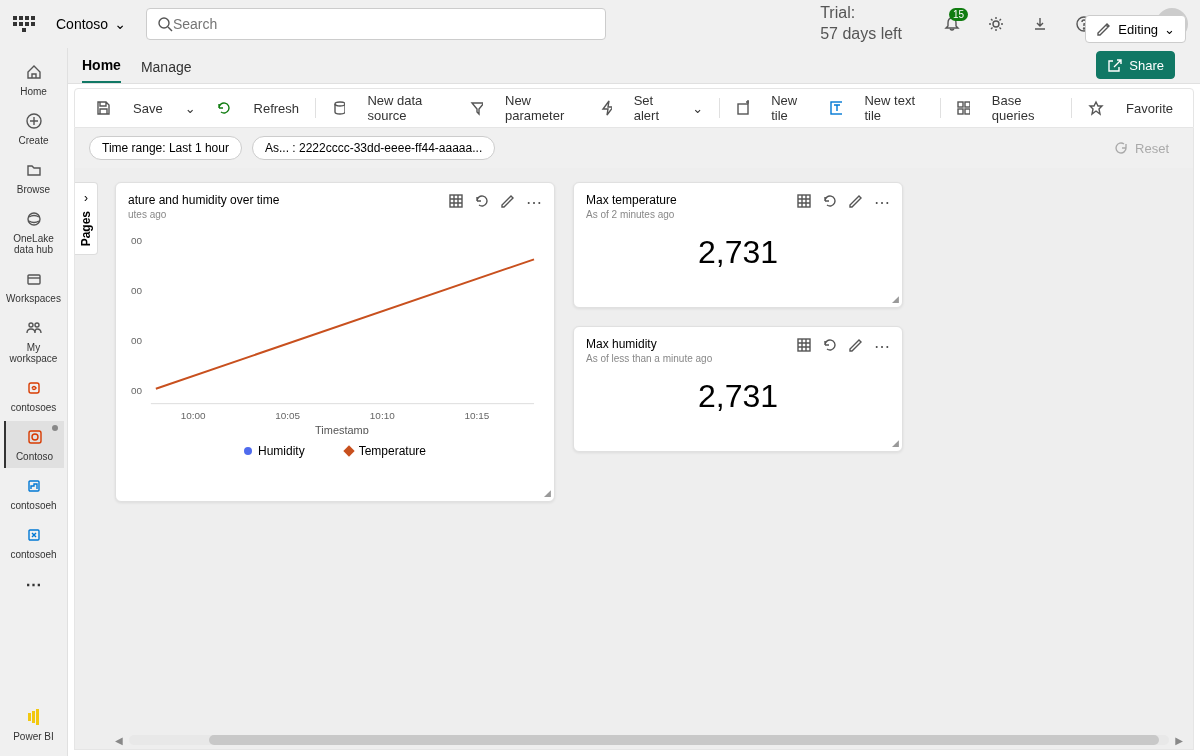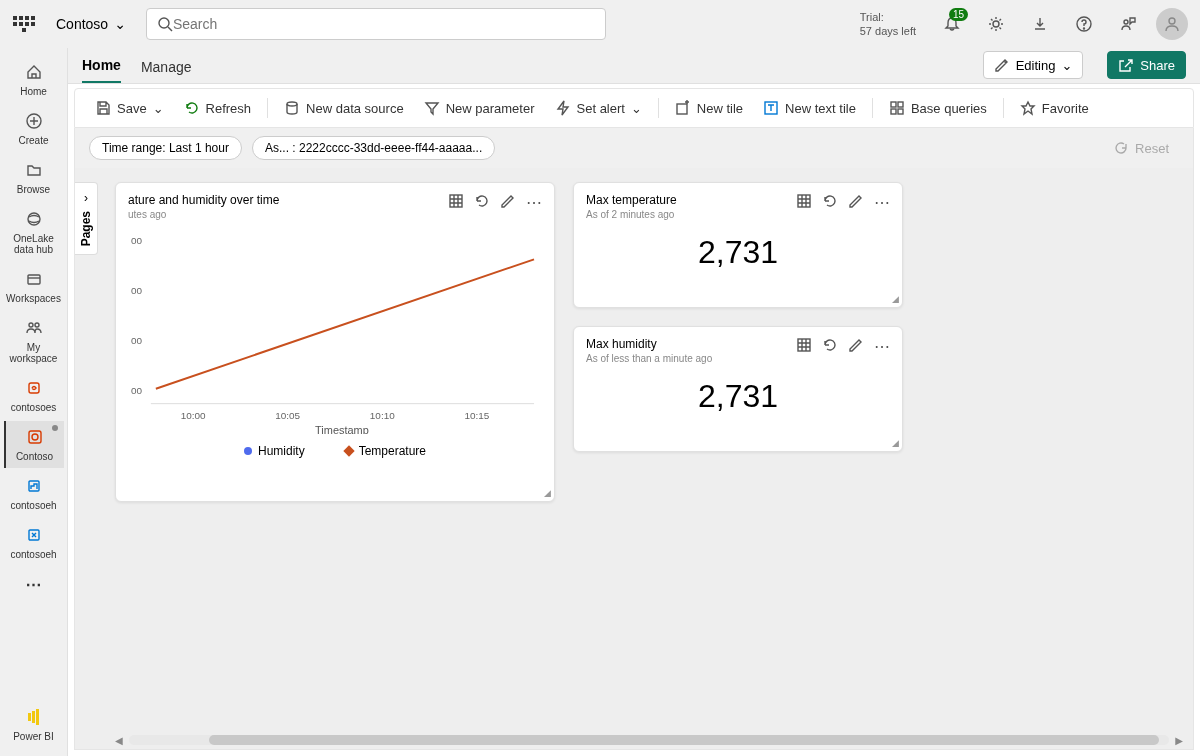--- a/index.html
+++ b/index.html
@@ -6,45 +6,45 @@
 body { width: 1200px; height: 756px; background: #f0f0f0; overflow: hidden; position: relative; }
 
 
 .topbar { height: 48px; background: #f0f0f0; display: flex; align-items: center; padding: 0 12px; gap: 12px; }
 .app-launcher { width: 24px; height: 24px; display: flex; flex-wrap: wrap; gap: 2px; cursor: pointer; align-content: center; justify-content: center; }
 .app-launcher span { width: 4px; height: 4px; background: #333; }
 .workspace-sel { display: flex; align-items: center; gap: 6px; font-size: 14px; cursor: pointer; padding: 4px 8px; }
 .searchbox { flex: 0 0 460px; height: 32px; background: #fff; border: 1px solid #ccc; border-radius: 4px; display: flex; align-items: center; padding: 0 10px; }
 .searchbox input { border: none; outline: none; flex: 1; font-size: 14px; }
 .topbar-spacer { flex: 1; }
-.trial { font-size: 11px; color: #555; line-height: 1.3; text-align: left; margin-right: 8px;}
+.trial { font-size: 16px; color: #555; line-height: 1.3; text-align: left; margin-right: 22px;}
 .topbar-icon { width: 32px; height: 32px; display: flex; align-items: center; justify-content: center; cursor: pointer; position: relative; }
 .badge { position: absolute; top: 0px; right: 0px; background: #107c10; color: #fff; font-size: 10px; border-radius: 8px; padding: 1px 4px; }
 .avatar { width: 32px; height: 32px; border-radius: 50%; background: #ccc; display: flex; align-items: center; justify-content: center; }
 
 
 .leftrail { position: absolute; left: 0; top: 48px; bottom: 0; width: 68px; background: #f0f0f0; display: flex; flex-direction: column; align-items: center; padding-top: 8px; gap: 2px; border-right: 1px solid #e0e0e0; }
 .rail-item { width: 60px; display: flex; flex-direction: column; align-items: center; padding: 6px 0; cursor: pointer; font-size: 10px; color: #333; gap: 4px; position: relative;}
 .rail-item .ricon { width: 20px; height: 20px; display:flex; align-items:center; justify-content:center;}
 .rail-item.selected { background: #e0e0e0; border-left: 2px solid #333;}
 .rail-item .dot { position:absolute; top:4px; right:6px; width:6px; height:6px; background:#888; border-radius:50%;}
 .rail-bottom { margin-top: auto; margin-bottom: 8px;}
 .pbi-bar {display:inline-block; background:#f2c811; margin-right:1px;}
 
 
 .main { position: absolute; left: 68px; top: 48px; right: 0; bottom: 0; background: #fff; display:flex; flex-direction:column;}
 .tabs { height: 36px; display: flex; align-items: flex-end; gap: 20px; padding: 0 14px; border-bottom: 1px solid #e0e0e0; background:#f0f0f0;}
 .tab { font-size: 14px; padding: 8px 0; cursor: pointer; color:#333;}
 .tab.active { border-bottom: 2px solid #117865; color:#000; font-weight:600;}
-.tabs-right { margin-left: auto; display:flex; gap:24px; align-items:center; padding-bottom:4px;}
+.tabs-right { margin-left: auto; display:flex; gap:8px; align-items:center; padding-bottom:4px;flex-direction:column;}
 .btn { display:flex; align-items:center; gap:6px; padding: 5px 10px; font-size:13px; border:1px solid #ccc; border-radius:4px; background:#fff; cursor:pointer;}
 .btn.share { background:#117865; color:#fff; border-color:#117865;}
 
 .toolbar { height: 40px; display:flex; align-items:center; gap:4px; padding: 0 12px; border-bottom:1px solid #e0e0e0; background:#fff; margin: 4px 6px 0 6px; border:1px solid #e5e5e5; border-radius: 4px 4px 0 0;}
-.tool { display:flex; align-items:center; gap:6px; padding:4px 8px; font-size:13px; cursor:pointer; color:#333;justify-content:flex-end;}
+.tool { display:flex; align-items:center; gap:22px; padding:4px 8px; font-size:13px; cursor:pointer; color:#333;justify-content:flex-end;}
 .tool-sep { width:1px; height:20px; background:#e0e0e0; margin:0 4px;}
 
 .filterbar { height: 40px; display:flex; align-items:center; gap:10px; padding: 0 14px; background:#f0f0f0; margin: 0 6px; border-left:1px solid #e5e5e5; border-right:1px solid #e5e5e5;justify-content:flex-end;}
 .pill { background:#fff; border:1px solid #ccc; border-radius:14px; padding: 4px 12px; font-size:12px; cursor:pointer;}
 .reset { margin-left:auto; display:flex; align-items:center; gap:6px; font-size:13px; color:#aaa; cursor:pointer; padding-right:10px;}
 
 .canvas { flex:1; background:#eee; margin: 0 6px 6px 6px; border:1px solid #e5e5e5; border-top:none; position:relative; overflow:hidden;}
 .pages-tab { position:absolute; left:0; top:14px; background:#fff; border:1px solid #ddd; border-left:none; border-radius: 0 4px 4px 0; padding: 8px 4px; display:flex; flex-direction:column; align-items:center; gap:6px; cursor:pointer; font-size:12px;}
 .pages-tab .vtext { writing-mode: vertical-rl; transform: rotate(180deg); font-size:12px; font-weight:600;}
 

